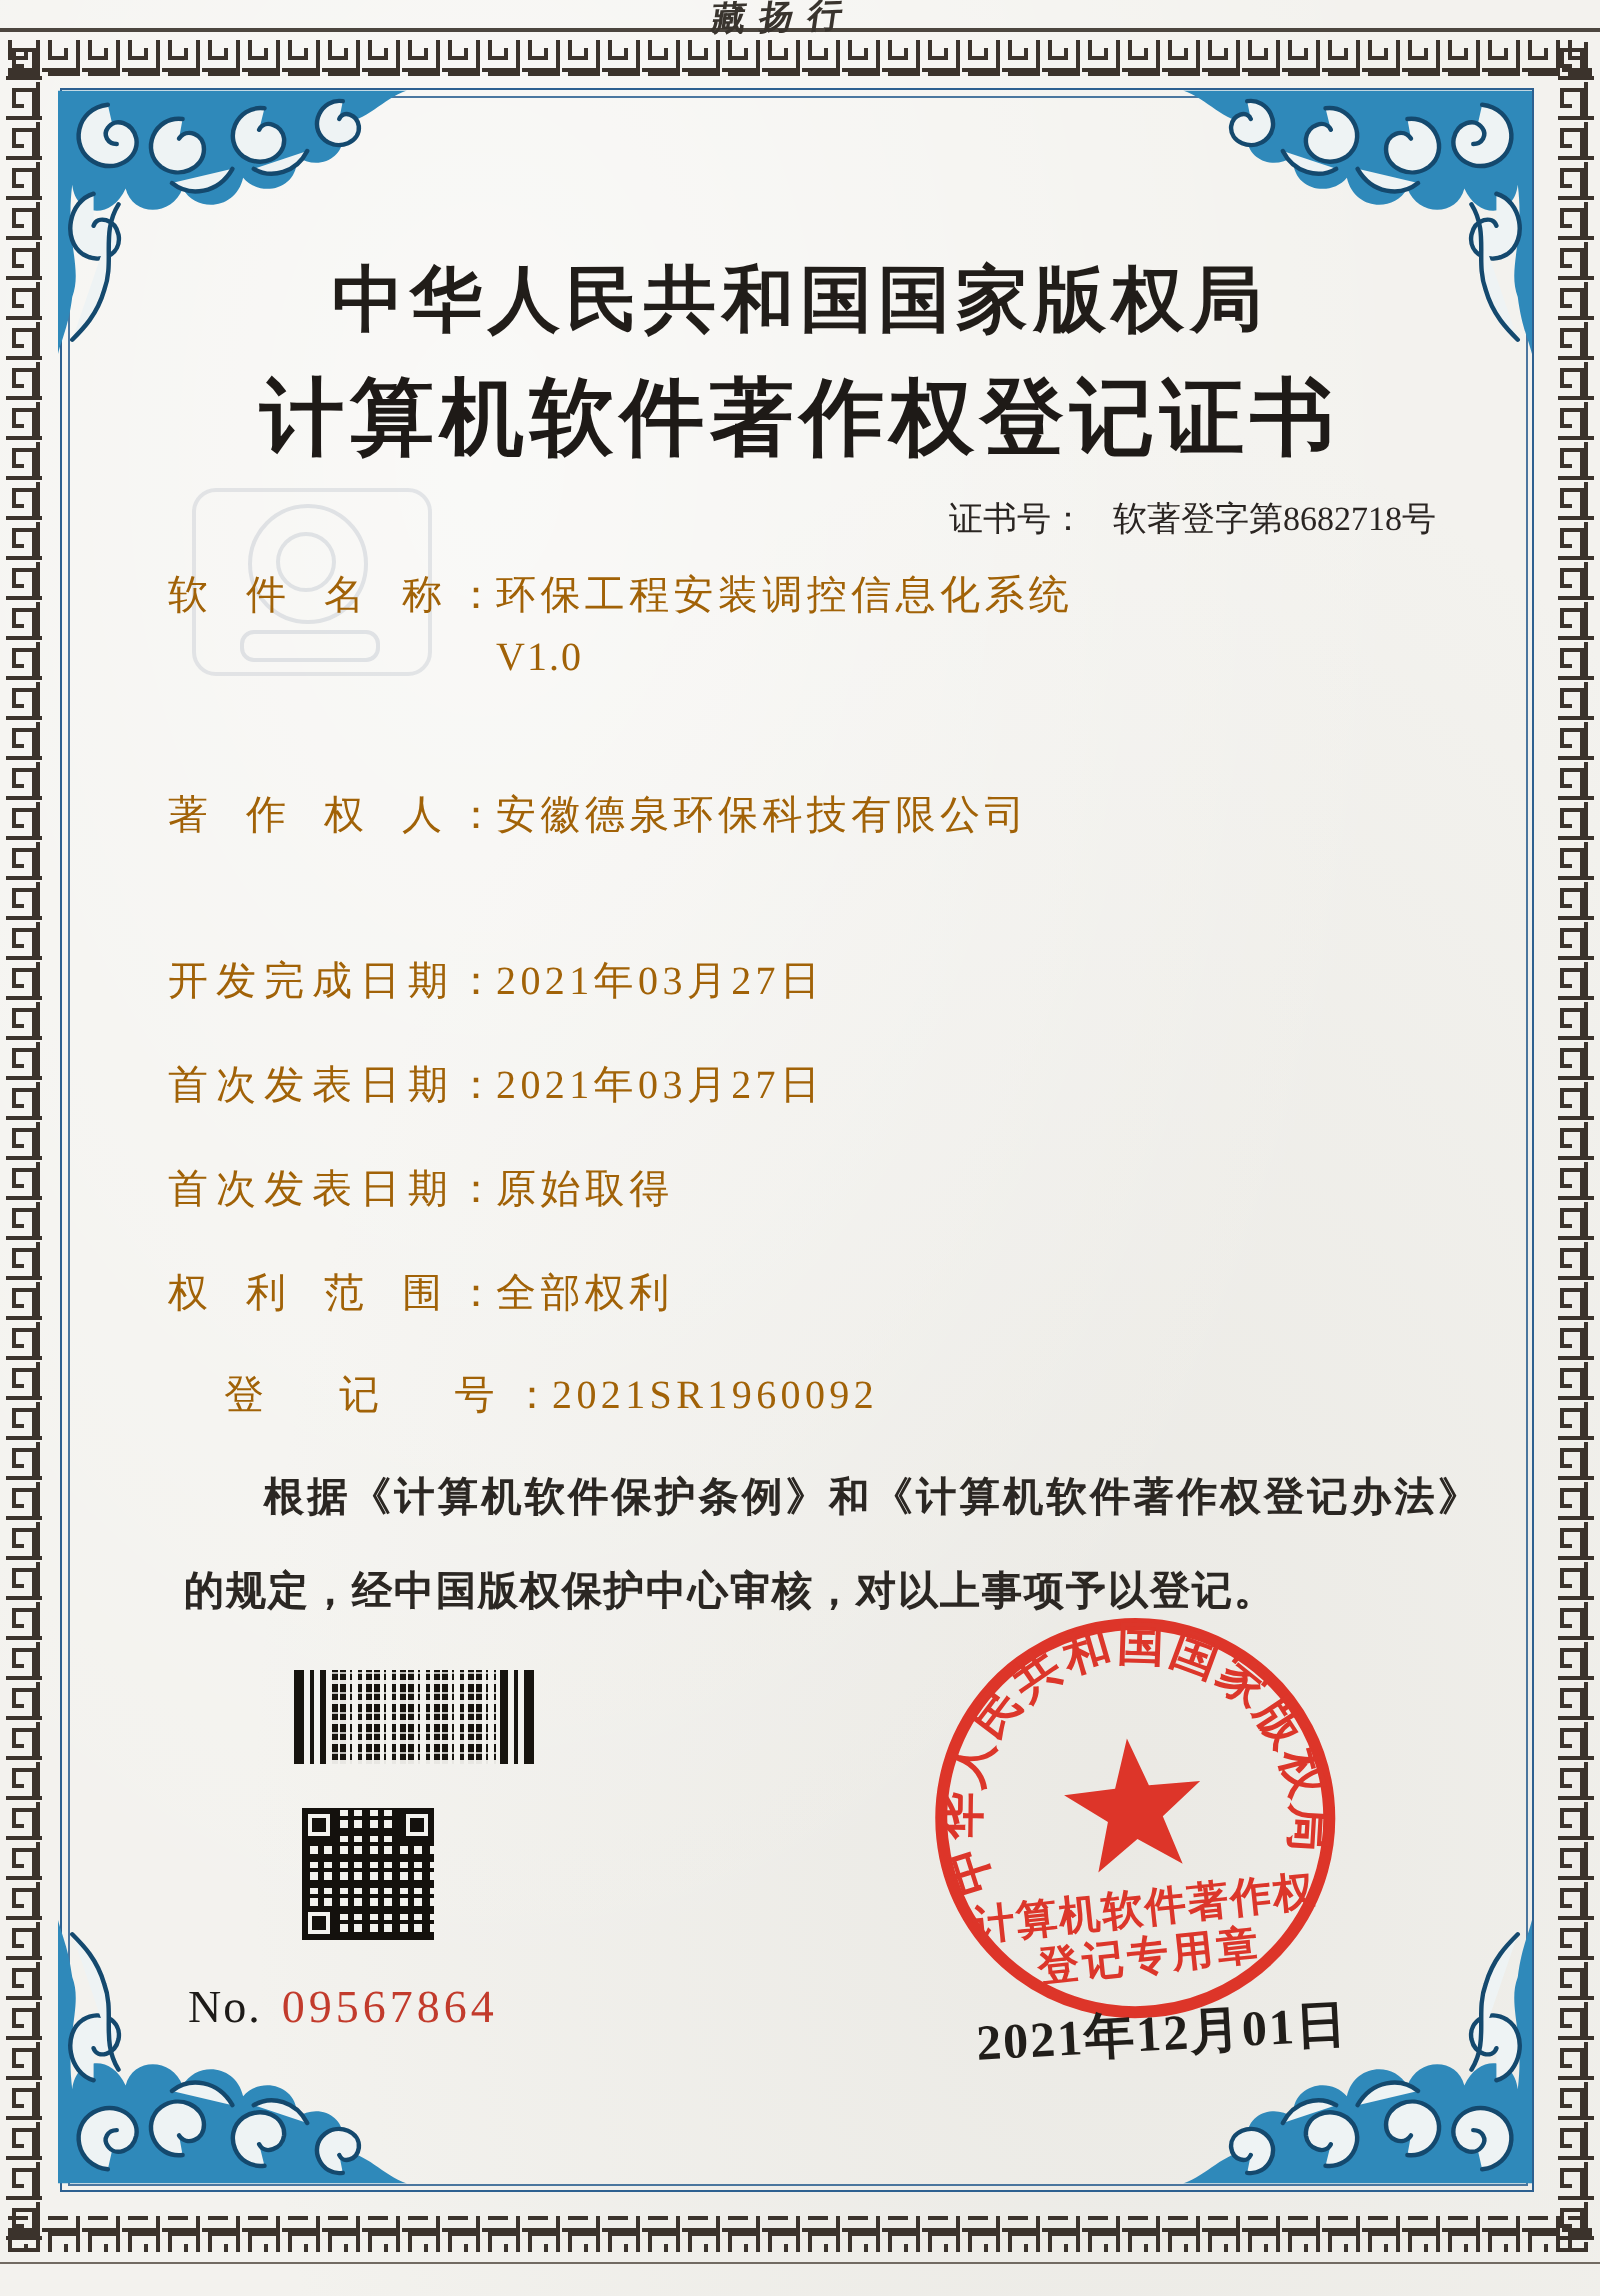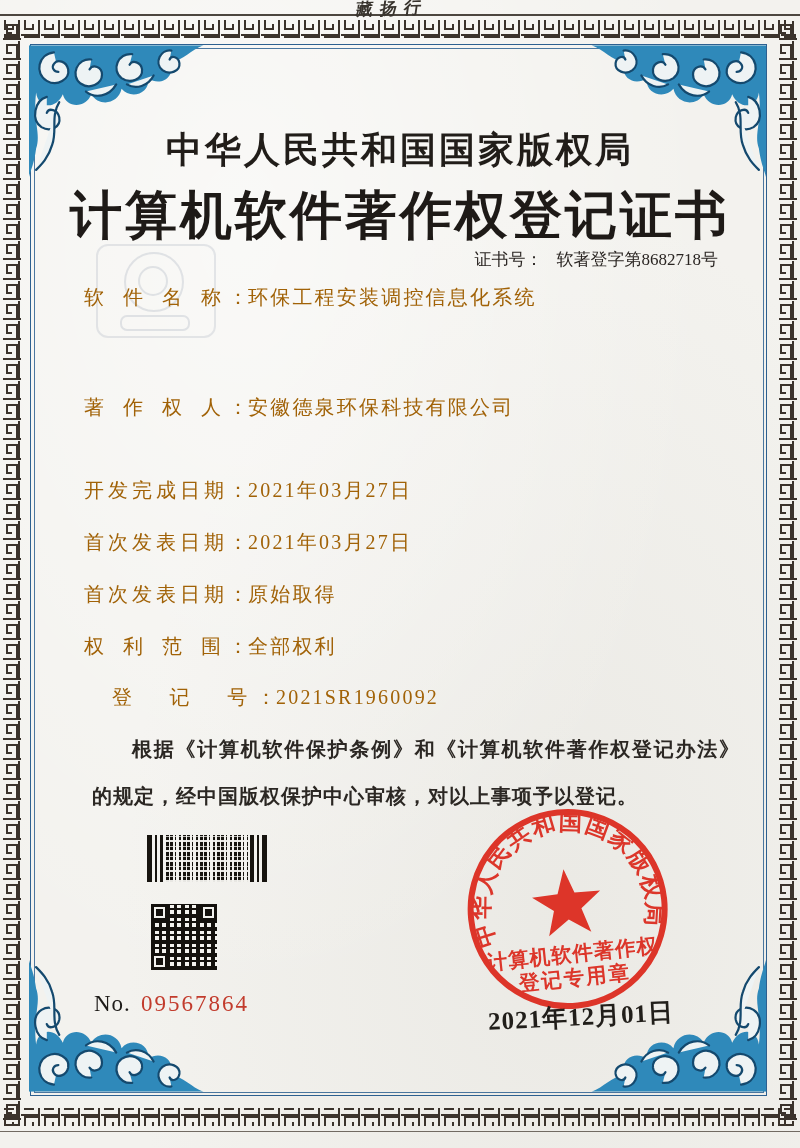--- a/index.html
+++ b/index.html
@@ -30,21 +30,21 @@
   }
   
   .fl{width:178px;height:138px;}
   .fl-tl{left:29px;top:43px;}
   .fl-tr{left:588px;top:43px;transform:scaleX(-1);}
   .fl-bl{left:29px;top:956px;transform:scaleY(-1);}
   .fl-br{left:588px;top:956px;transform:scale(-1,-1);}
   
   .title{left:0;top:126px;width:800px;text-align:center;font-size:36px;font-weight:bold;
     letter-spacing:3px;color:#211d19;}
-  .subtitle{left:0;top:181px;width:800px;text-align:center;font-size:52px;font-weight:bold;
+  .subtitle{left:0;top:181px;width:800px;text-align:center;font-size:42px;font-weight:bold;
     letter-spacing:3px;color:#1e1a17;}
   .certno{left:0;top:248px;width:718px;text-align:right;font-size:17px;font-weight:normal;color:#2a2522;}
   .certno .lbl{margin-right:14px;}
   
   .frow{left:84px;font-size:20px;font-weight:normal;color:#a16207;white-space:nowrap;}
   .flabel{display:inline-block;width:164px;text-align:justify;text-align-last:justify;}
   .fvalue{letter-spacing:2.2px;}
   .fvalue2{display:block;margin-left:164px;letter-spacing:1px;margin-top:7px;}
   .r1{top:284px;} .r2{top:394px;} .r3{top:477px;} .r4{top:529px;}
   .r5{top:581px;} .r6{top:633px;} .r7{top:684px;margin-left:28px;}
@@ -154,20 +154,21 @@
 </div>
 
 <div class="abs title">中华人民共和国国家版权局</div>
 <div class="abs subtitle">计算机软件著作权登记证书</div>
 <div class="abs certno">
   <span class="lbl">证书号：</span><span>软著登字第8682718号</span>
 </div>
 
 <div class="abs frow r1">
   <span class="flabel">软 件 名 称：</span><span class="fvalue">环保工程安装调控信息化系统</span>
+  <span class="fvalue2">V1.0</span>
 </div>
 <div class="abs frow r2">
   <span class="flabel">著 作 权 人：</span><span class="fvalue">安徽德泉环保科技有限公司</span>
 </div>
 <div class="abs frow r3">
   <span class="flabel">开发完成日期：</span><span class="fvalue">2021年03月27日</span>
 </div>
 <div class="abs frow r4">
   <span class="flabel">首次发表日期：</span><span class="fvalue">2021年03月27日</span>
 </div>

